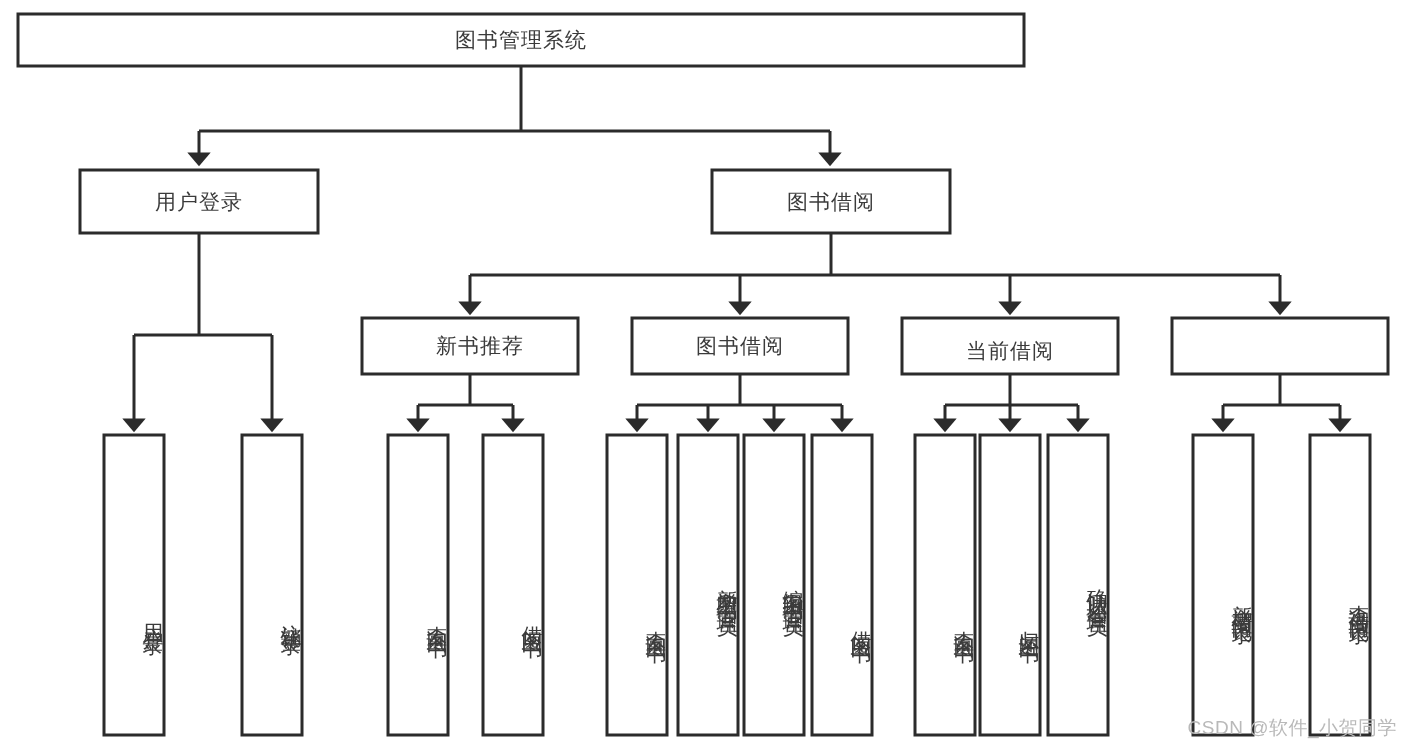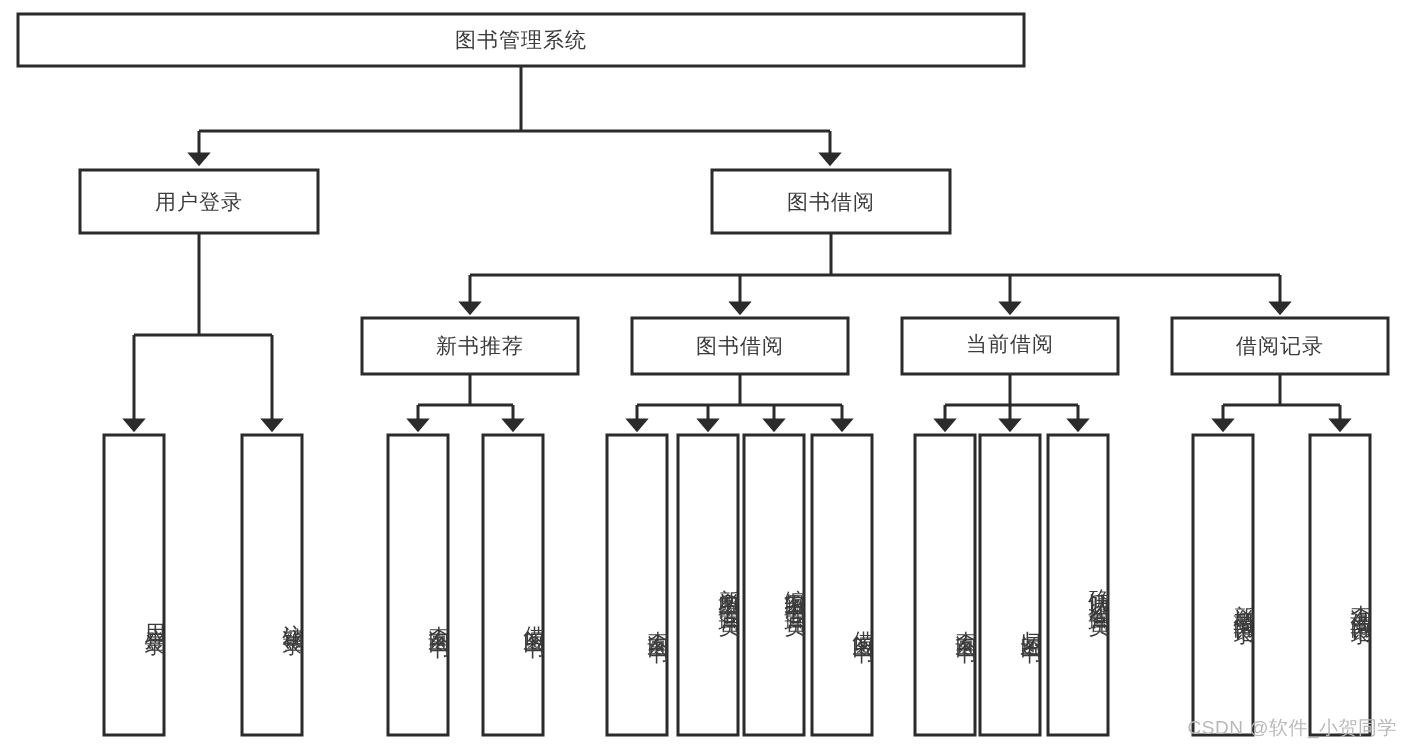--- a/index.html
+++ b/index.html
@@ -35,21 +35,21 @@
     stroke: #2b2b2b;
     stroke-width: 3;
     fill: none;
   }
   .node-label {
     position: absolute;
     display: flex;
     align-items: center;
     justify-content: center;
     color: #3b3b3b;
-    font-family: Liberation Mono, monospace;
+    font-family: Liberation Sans, sans-serif;
     pointer-events: none;
     box-sizing: border-box;
   }
   .node-label.horizontal {
     font-size: 21px;
     letter-spacing: 1px;
     white-space: nowrap;
   }
   .node-label.vertical {
     writing-mode: vertical-rl;
@@ -154,22 +154,21 @@
     <rect class="node-box" x="1310" y="435" width="60" height="300"></rect>
   </svg>
 
   <div class="node-label horizontal" style="left:18px; top:14px; width:1006px; height:52px;">图书管理系统</div>
 
   <div class="node-label horizontal" style="left:80px; top:170px; width:238px; height:63px;">用户登录</div>
   <div class="node-label horizontal" style="left:712px; top:170px; width:238px; height:63px;">图书借阅</div>
 
   <div class="node-label horizontal" style="left:362px; top:318px; width:236px; height:56px;">新书推荐</div>
   <div class="node-label horizontal" style="left:632px; top:318px; width:216px; height:56px;">图书借阅</div>
-  <div class="node-label horizontal" style="left:902px; top:308px; width:216px; height:72px;">当前借阅</div>
-  <div class="node-label horizontal" style="left:1172px; top:318px; width:216px; height:56px;">借阅记录</div>
+  <div class="node-label horizontal" style="left:902px; top:315px; width:216px; height:72px;">当前借阅</div>
 
   <div class="node-label vertical" style="left:104px; top:490px; width:60px; height:245px;">用户登录</div>
   <div class="node-label vertical" style="left:242px; top:490px; width:60px; height:245px;">注销登录</div>
   <div class="node-label vertical" style="left:388px; top:495px; width:60px; height:240px;">查询图书</div>
   <div class="node-label vertical" style="left:483px; top:495px; width:60px; height:240px;">借阅图书</div>
   <div class="node-label vertical" style="left:607px; top:505px; width:60px; height:230px;">查询图书</div>
   <div class="node-label vertical" style="left:678px; top:440px; width:60px; height:295px;">新增图书（管理员）</div>
   <div class="node-label vertical" style="left:744px; top:440px; width:60px; height:295px;">编辑图书（管理员）</div>
   <div class="node-label vertical" style="left:812px; top:505px; width:60px; height:230px;">借阅图书</div>
   <div class="node-label vertical" style="left:915px; top:505px; width:60px; height:230px;">查询图书</div>

